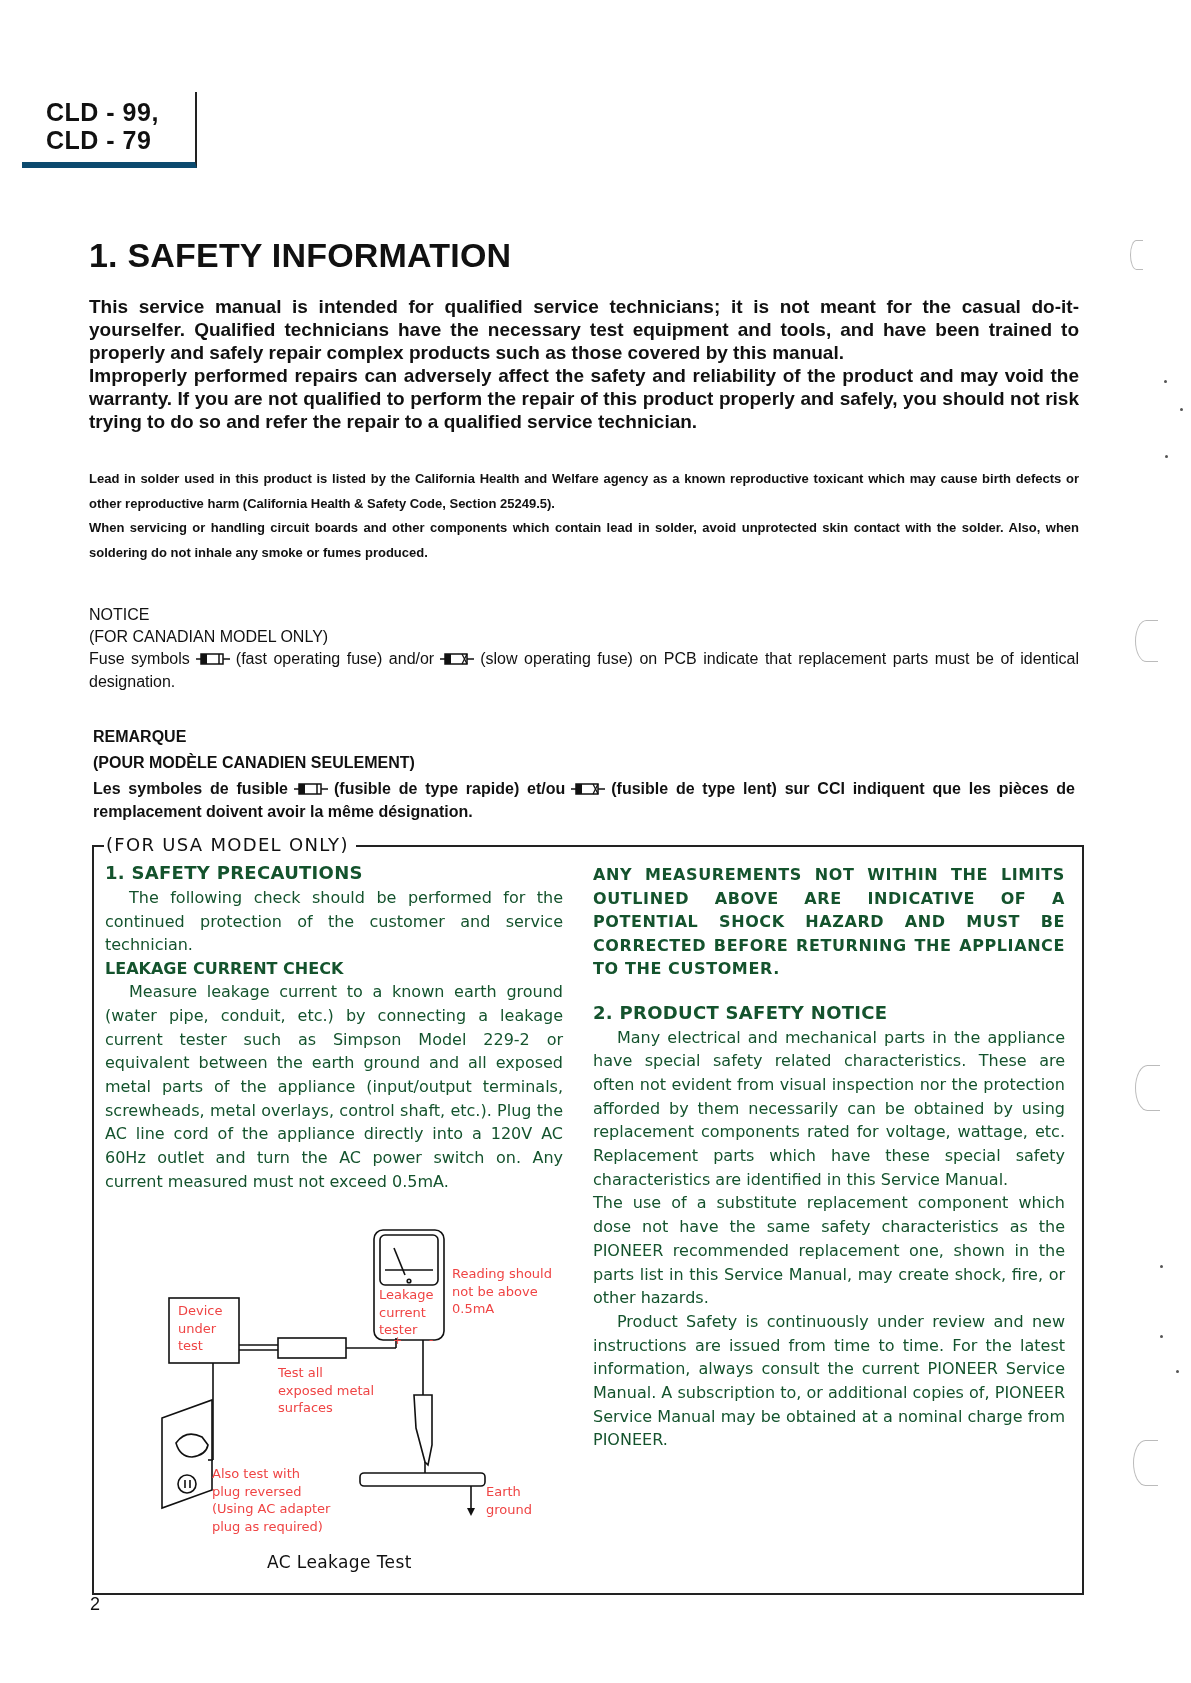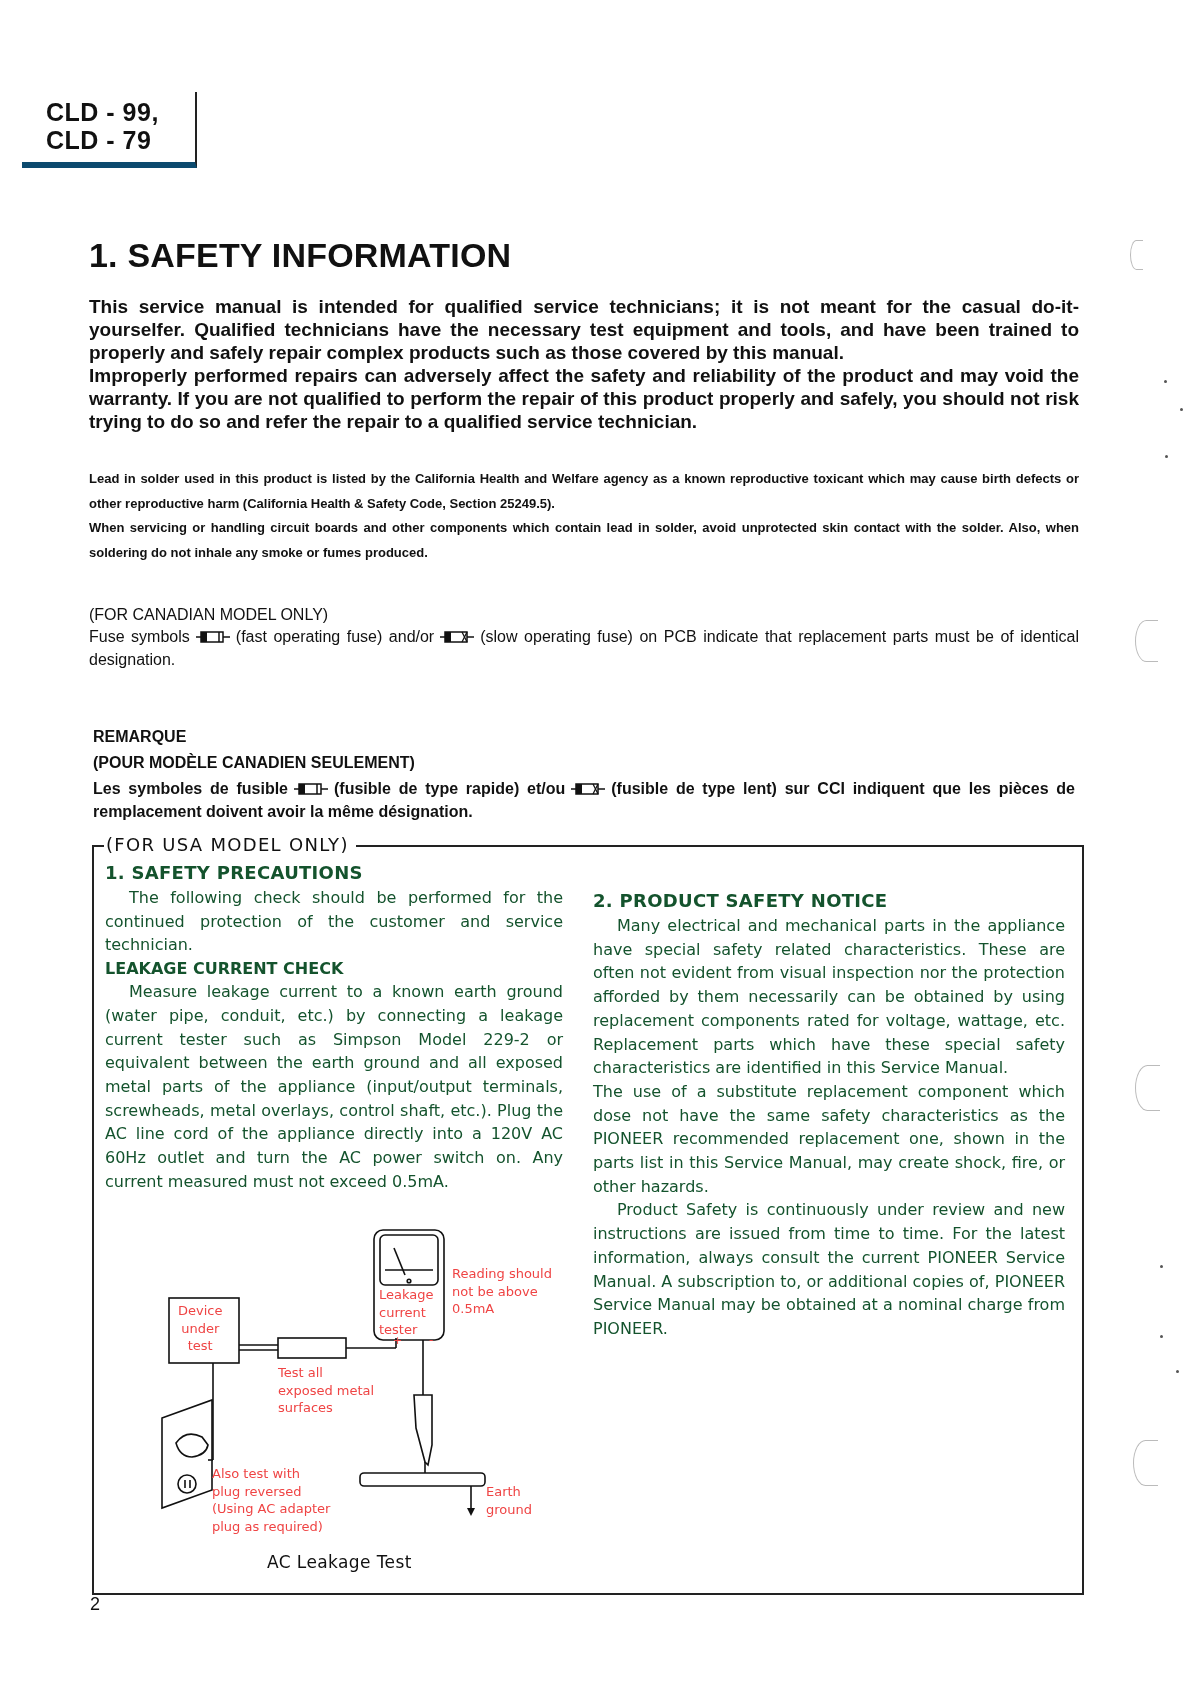--- a/index.html
+++ b/index.html
@@ -32,21 +32,21 @@
   .usa-label { position: absolute; left: 106px; top: 834px; font-size: 18px; letter-spacing: 1.3px; font-family: "DejaVu Sans", sans-serif; line-height: 22px; }
 
   .col { position: absolute; font-family: "DejaVu Sans", sans-serif; font-size: 16px; line-height: 23.7px; color: #14532d; }
   .col p { margin: 0; text-align: justify; }
   .col .ind { text-indent: 24px; }
   .col h2 { margin: 0; font-size: 18px; font-weight: bold; letter-spacing: 0.3px; line-height: 26px; }
   .col h3 { margin: 0; font-size: 16px; font-weight: bold; line-height: 23px; }
   .left-col { left: 105px; top: 860px; width: 458px; }
   .right-col { left: 593px; top: 863px; width: 472px; }
   .right-col .caps { font-weight: bold; font-size: 16px; line-height: 23.5px; letter-spacing: 0.6px; }
-  .right-col h2 { margin-top: 25px; }
+  .right-col h2 { margin-top: 19px; }
 
   .diagram { position: absolute; left: 150px; top: 1220px; width: 420px; height: 340px; }
   .diagram .lbl { position: absolute; font-family: "DejaVu Sans", sans-serif; font-size: 13px; line-height: 17.5px; color: #ef4444; }
   .caption { position: absolute; left: 267px; top: 1552px; font-family: "DejaVu Sans", sans-serif; font-size: 17px; letter-spacing: 0.4px; }
 
   .page-num { position: absolute; left: 90px; top: 1594px; font-size: 18px; }
 
   .speck { position: absolute; width: 3px; height: 3px; background: #555; border-radius: 50%; }
   .arc { position: absolute; border: 1px solid #bbb; border-right: none; border-radius: 50% 0 0 50%; }
 </style>
@@ -64,20 +64,21 @@
   <p>This service manual is intended for qualified service technicians; it is not meant for the casual do-it-yourselfer. Qualified technicians have the necessary test equipment and tools, and have been trained to properly and safely repair complex products such as those covered by this manual.</p>
   <p>Improperly performed repairs can adversely affect the safety and reliability of the product and may void the warranty. If you are not qualified to perform the repair of this product properly and safely, you should not risk trying to do so and refer the repair to a qualified service technician.</p>
 </div>
 
 <div class="warning">
   <p>Lead in solder used in this product is listed by the California Health and Welfare agency as a known reproductive toxicant which may cause birth defects or other reproductive harm (California Health &amp; Safety Code, Section 25249.5).</p>
   <p>When servicing or handling circuit boards and other components which contain lead in solder, avoid unprotected skin contact with the solder. Also, when soldering do not inhale any smoke or fumes produced.</p>
 </div>
 
 <div class="notice">
+  <p>NOTICE</p>
   <p>(FOR CANADIAN MODEL ONLY)</p>
   <p class="justify">
     <span>Fuse symbols</span><span class="fuse"><svg width="34" height="12" viewBox="0 0 34 12">
           <line x1="0" y1="6" x2="34" y2="6" stroke="#111" stroke-width="1.5"></line>
           <rect x="5" y="1" width="22" height="10" fill="#fff" stroke="#111" stroke-width="1.5"></rect>
           <rect x="5" y="1" width="6" height="10" fill="#111"></rect>
           <line x1="23" y1="1" x2="23" y2="11" stroke="#111" stroke-width="1.5"></line>
         </svg></span><span>(fast operating fuse) and/or</span><span class="fuse"><svg width="34" height="12" viewBox="0 0 34 12">
           <line x1="0" y1="6" x2="34" y2="6" stroke="#111" stroke-width="1.5"></line>
           <rect x="5" y="1" width="22" height="10" fill="#fff" stroke="#111" stroke-width="1.5"></rect>
@@ -153,21 +154,21 @@
       <path d="M 12 198 L 62 180 L 62 270 L 12 288 Z"></path>
 
       <path d="M 26 223 q 10 -14 26 -6 l 6 8 q -2 10 -16 12 q -12 0 -16 -14 z"></path>
 
       <circle cx="37" cy="264" r="9"></circle>
       <line x1="35" y1="260" x2="35" y2="268"></line>
       <line x1="40" y1="260" x2="40" y2="268"></line>
     </g>
     <polygon points="317,288 325,288 321,296" fill="#111"></polygon>
   </svg>
-  <div class="lbl" style="left:28px;top:82px;text-align:center;">
+  <div class="lbl" style="left:28px;top:82px;">
     <div>Device</div>
     <div>under</div>
     <div>test</div>
   </div>
   <div class="lbl" style="left:229px;top:66px;">
     <div>Leakage</div>
     <div>current</div>
     <div>tester</div>
   </div>
   <div class="lbl" style="left:302px;top:45px;">
@@ -189,20 +190,21 @@
     <div>plug as required)</div>
   </div>
   <div class="lbl" style="left:336px;top:263px;">
     <div>Earth</div>
     <div>ground</div>
   </div>
 </div>
 <div class="caption">AC Leakage Test</div>
 
 <div class="col right-col">
+  <p class="caps">ANY MEASUREMENTS NOT WITHIN THE LIMITS OUTLINED ABOVE ARE INDICATIVE OF A POTENTIAL SHOCK HAZARD AND MUST BE CORRECTED BEFORE RETURNING THE APPLIANCE TO THE CUSTOMER.</p>
   <h2>2. PRODUCT SAFETY NOTICE</h2>
   <p class="ind">Many electrical and mechanical parts in the appliance have special safety related characteristics. These are often not evident from visual inspection nor the protection afforded by them necessarily can be obtained by using replacement components rated for voltage, wattage, etc. Replacement parts which have these special safety characteristics are identified in this Service Manual.</p>
   <p>The use of a substitute replacement component which dose not have the same safety characteristics as the PIONEER recommended replacement one, shown in the parts list in this Service Manual, may create shock, fire, or other hazards.</p>
   <p class="ind">Product Safety is continuously under review and new instructions are issued from time to time. For the latest information, always consult the current PIONEER Service Manual. A subscription to, or additional copies of, PIONEER Service Manual may be obtained at a nominal charge from PIONEER.</p>
 </div>
 
 <div class="page-num">2</div>
 
 <div class="arc" style="left:1130px;top:240px;width:12px;height:28px;"></div>
 <div class="arc" style="left:1135px;top:620px;width:22px;height:40px;"></div>

